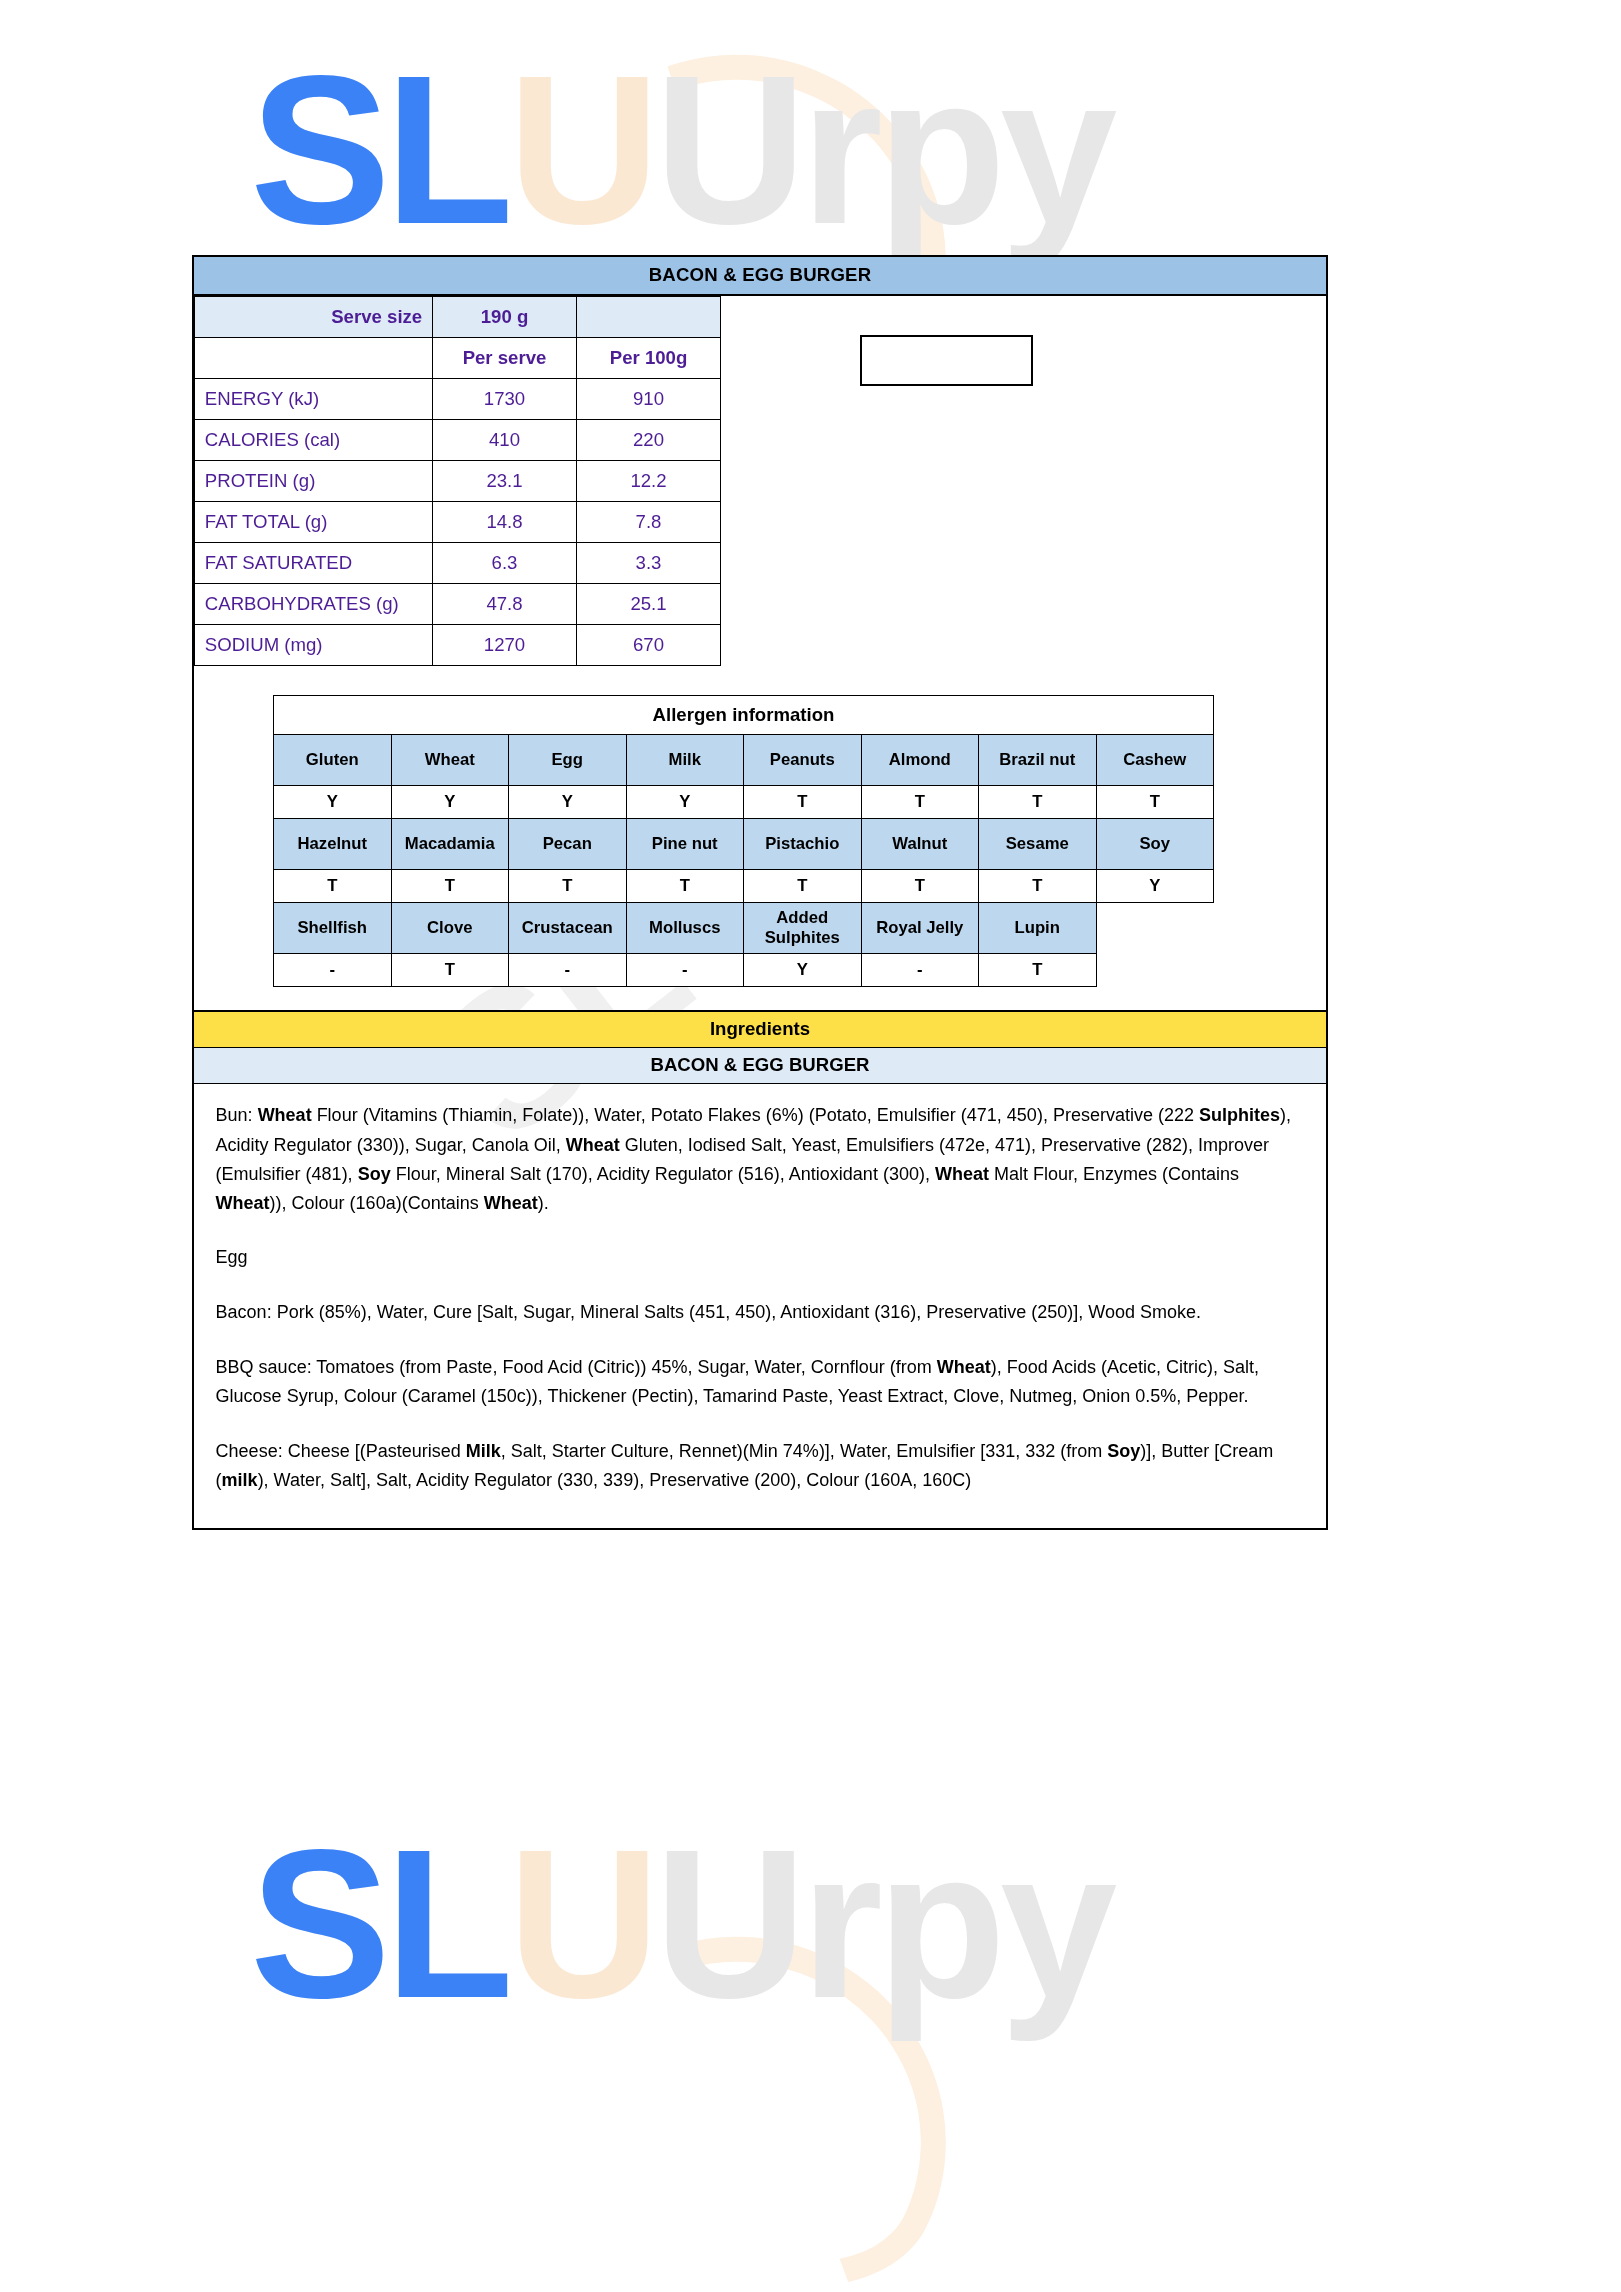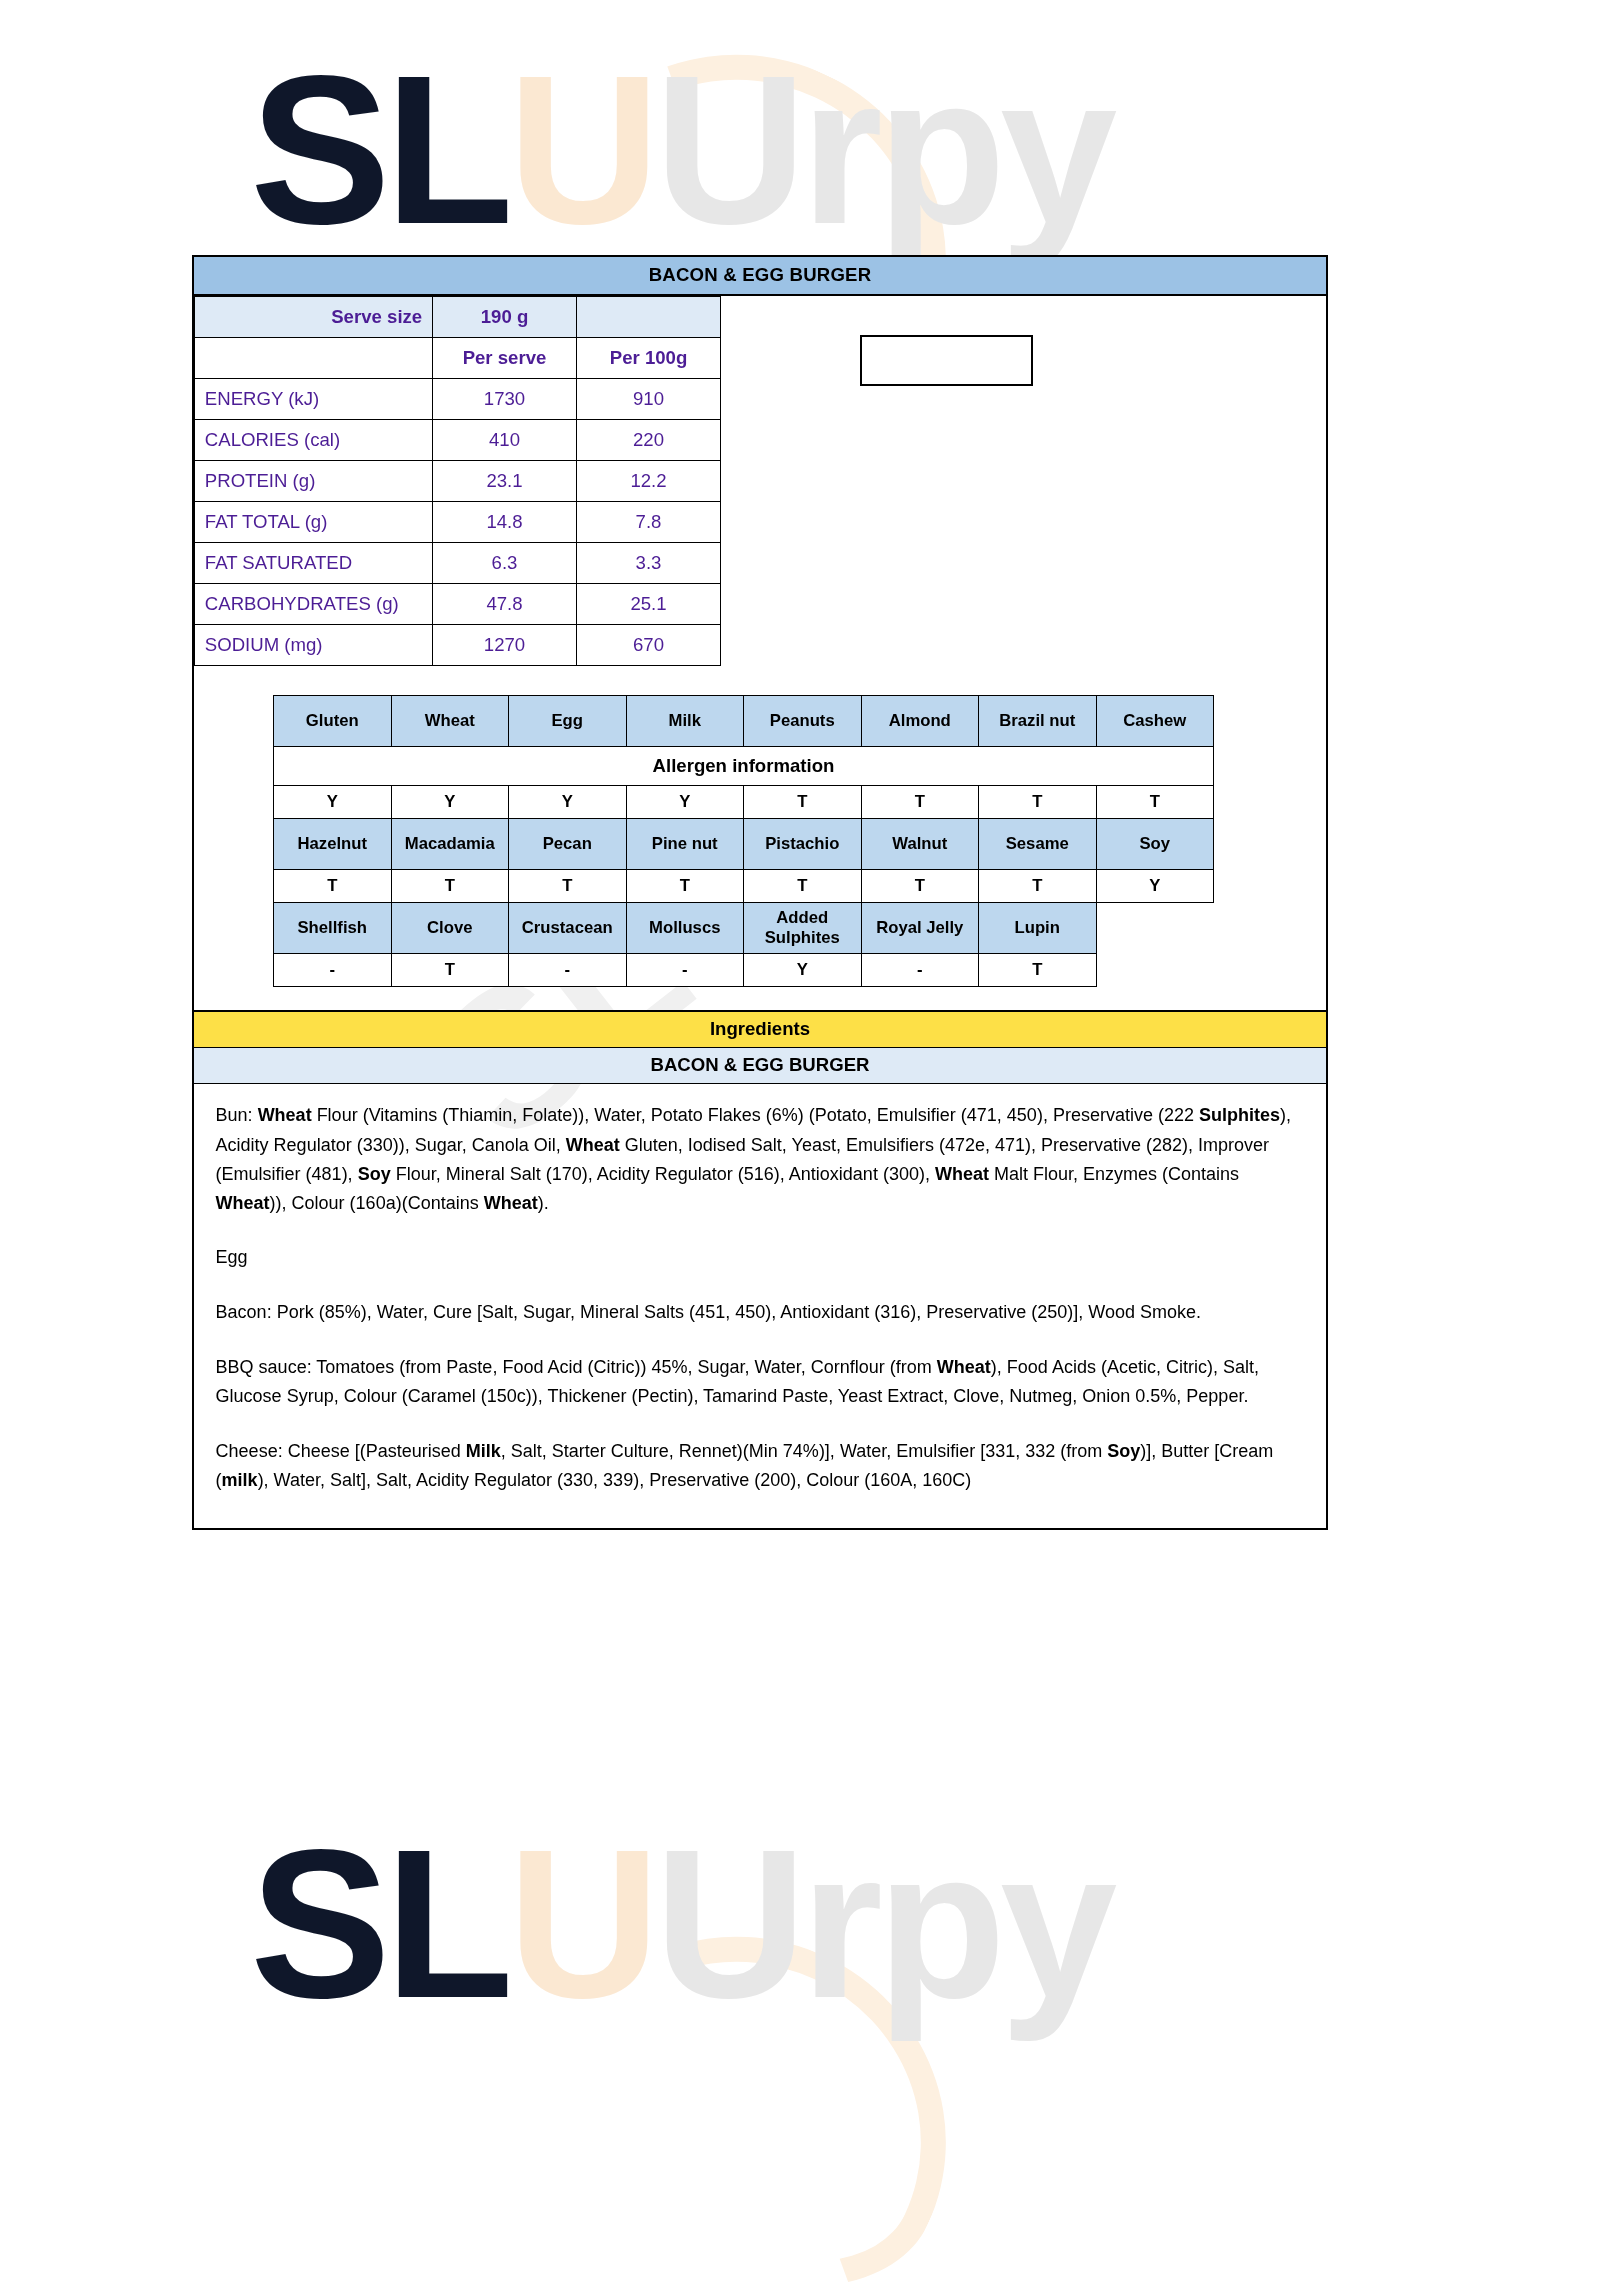--- a/index.html
+++ b/index.html
@@ -19,21 +19,21 @@
     font-family: "Liberation Sans", sans-serif;
     font-weight: 700;
     letter-spacing: -5.9px;
     user-select: none;
     pointer-events: none;
     white-space: nowrap;
     z-index: 0;
   }
   .wm-top { top: 29px; left: 250px; font-size: 211px; }
   .wm-bot { top: 1803px; left: 250px; font-size: 211px; }
-  .wm .s  { color: #0f172a; }
+  .wm .s  { color: #3b82f6; }
   .wm .lu { color: #e7e7e7; }
   .wm .u2 { color: #fbe8d2; }
   .wm .rpy{ color: #e7e7e7; }
   .wm-mid {
     position: absolute;
     top: 863px; left: 421px;
     font-size: 196px; font-weight: 700;
     color: #f0f0f0;
     transform: rotate(-38deg);
     user-select: none; pointer-events: none;
@@ -263,33 +263,33 @@
           </table>
       </div>
     </div>
 
     <div class="nutri-spacer"></div>
 
     <div class="allergen-area">
       <table class="allerg">
         <tbody>
             <tr>
+          <td class="atitle" colspan="8">Allergen information</td>
+        </tr>
+
+        <tr>
           <td class="ahead">Gluten</td>
           <td class="ahead">Wheat</td>
           <td class="ahead">Egg</td>
           <td class="ahead">Milk</td>
           <td class="ahead">Peanuts</td>
           <td class="ahead">Almond</td>
           <td class="ahead">Brazil nut</td>
           <td class="ahead">Cashew</td>
         </tr>
-
-        <tr>
-          <td class="atitle" colspan="8">Allergen information</td>
-        </tr>
         <tr>
           <td class="aval">Y</td>
           <td class="aval">Y</td>
           <td class="aval">Y</td>
           <td class="aval">Y</td>
           <td class="aval">T</td>
           <td class="aval">T</td>
           <td class="aval">T</td>
           <td class="aval">T</td>
         </tr>

